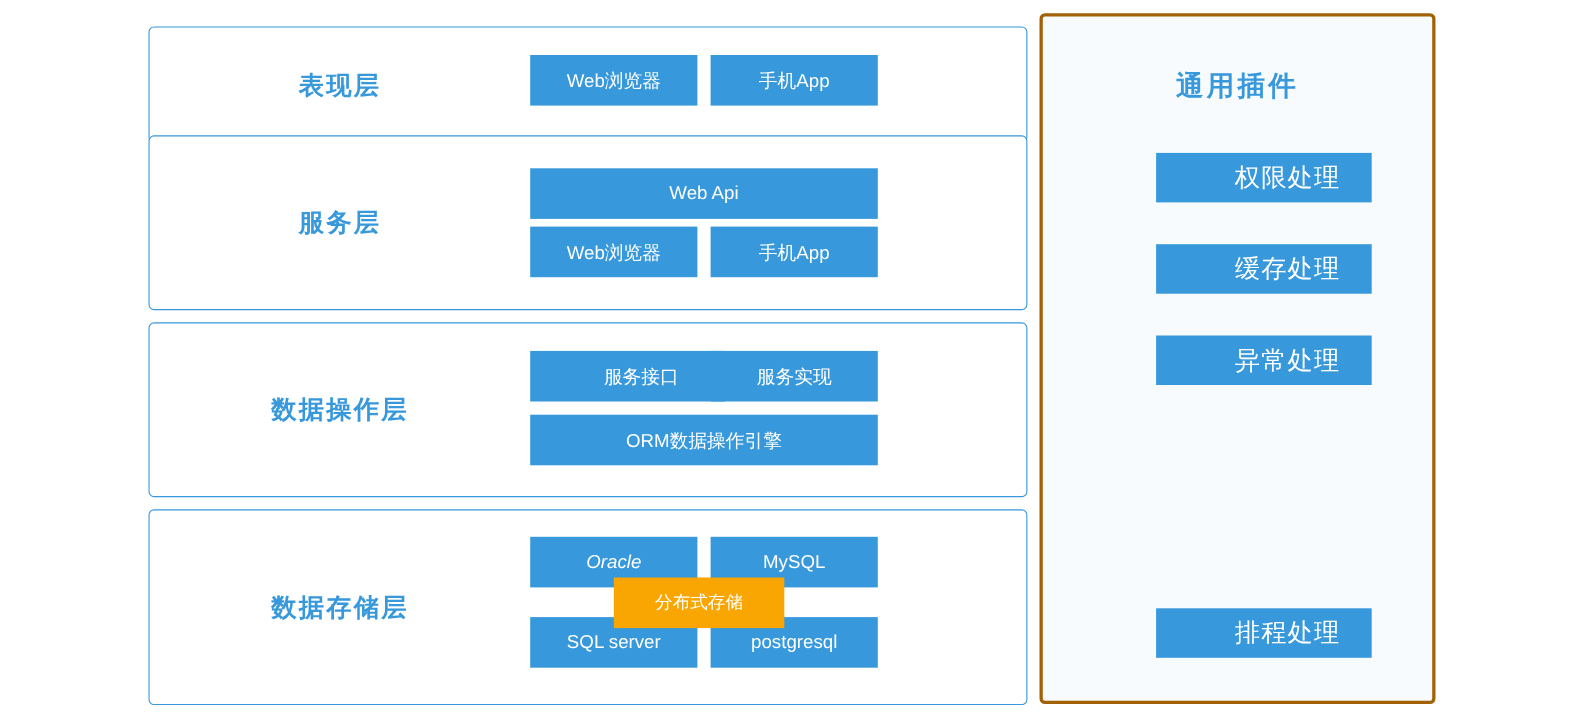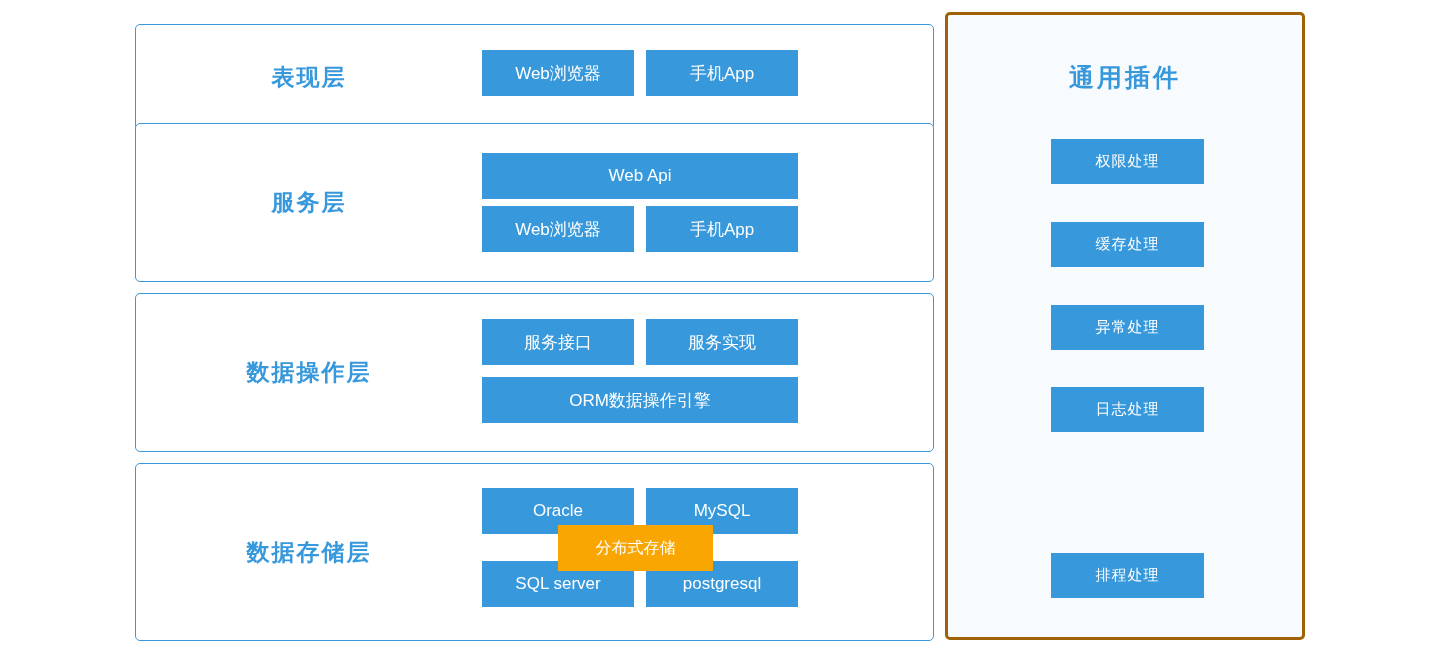--- a/index.html
+++ b/index.html
@@ -32,22 +32,22 @@
     position:absolute; left:945px; top:12px; width:360px; height:628px;
     box-sizing:border-box; background:#f7fbfe;
     border:3px solid #a16207; border-radius:5px;
   }
   .panel-title {
     position:absolute; top:46px; left:0; width:100%; text-align:center;
     color:#3798db; font-size:25px; font-weight:bold; letter-spacing:3px;
   }
   .plugin {
     position:absolute; left:103px; width:153px; height:45px; background:#3798db;
-    color:#ffffff; font-size:15px; letter-spacing:1px;
-    display:flex; align-items:center; justify-content:center;
+    color:#ffffff; font-size:23px; letter-spacing:1px;
+    display:flex; align-items:center; justify-content:center;padding-left:43px;
   }
 </style>
 </head>
 <body>
 
 <div class="stage">
 
   <section class="layer" style="top:24px; height:106px;">
     <div class="layer-label">表现层</div>
     <div class="node col-l" style="top:25px;">Web浏览器</div>
@@ -56,36 +56,35 @@
 
   <section class="layer" style="top:123px; height:159px;">
     <div class="layer-label">服务层</div>
     <div class="node wide col-l" style="top:29px;">Web Api</div>
     <div class="node col-l" style="top:82px;">Web浏览器</div>
     <div class="node col-r" style="top:82px;">手机App</div>
   </section>
 
   <section class="layer" style="top:293px; height:159px;">
     <div class="layer-label">数据操作层</div>
-    <div class="node col-l" style="top:25px;">服务接口</div>
+    <div class="node col-l" style="top:25px;padding-left:25px;">服务接口</div>
     <div class="node col-r" style="top:25px;">服务实现</div>
     <div class="node wide col-l" style="top:83px;">ORM数据操作引擎</div>
   </section>
 
   <section class="layer" style="top:463px; height:178px;">
     <div class="layer-label">数据存储层</div>
-    <div class="node col-l" style="top:24px;">Oracle</div>
+    <div class="node col-l" style="top:24px;font-style:italic;">Oracle</div>
     <div class="node col-r" style="top:24px;">MySQL</div>
     <div class="node col-l" style="top:97px;">SQL server</div>
     <div class="node col-r" style="top:97px;text-align:right;">postgresql</div>
     <div class="node overlay" style="left:422px; top:61px;">分布式存储</div>
   </section>
 
   <aside class="panel">
     <div class="panel-title">通用插件</div>
     <div class="plugin" style="top:124px;">权限处理</div>
     <div class="plugin" style="top:207px;">缓存处理</div>
     <div class="plugin" style="top:290px;">异常处理</div>
-    <div class="plugin" style="top:372px;">日志处理</div>
     <div class="plugin" style="top:538px;">排程处理</div>
   </aside>
 
 </div>
 
 </body></html>

